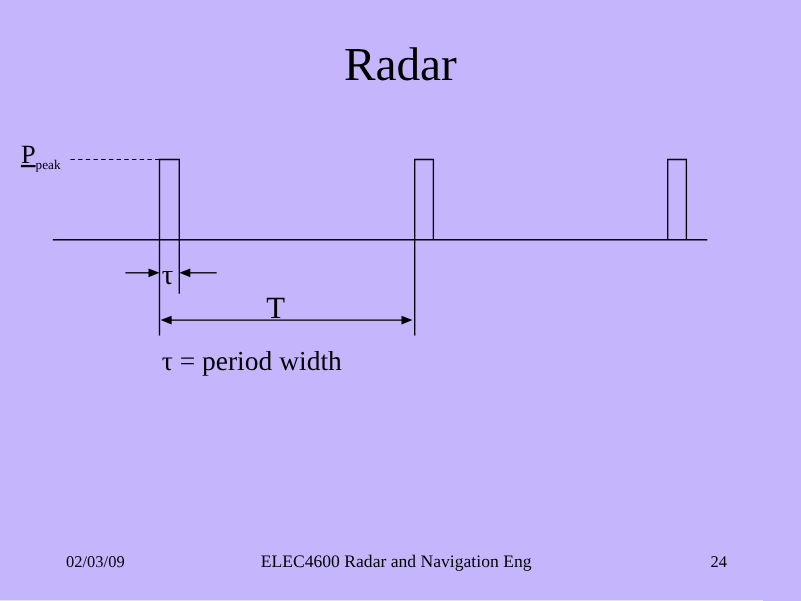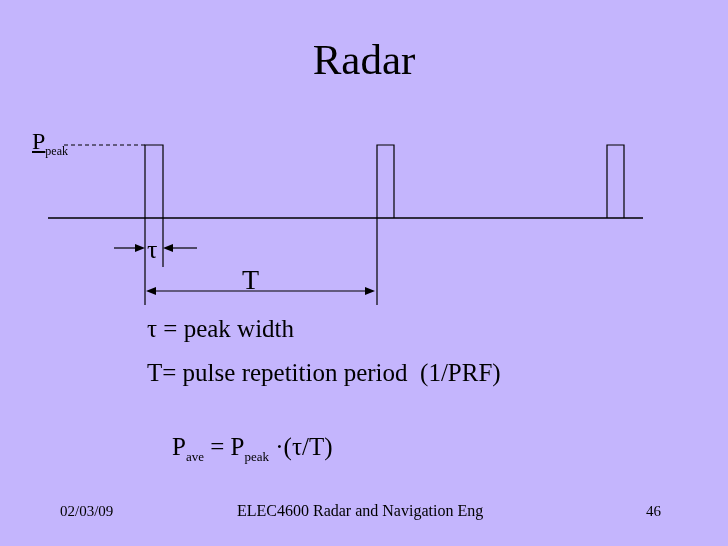--- a/index.html
+++ b/index.html
@@ -31,21 +31,21 @@
   }
   .bullet-marker {
     display: inline-block;
     width: 21px;
     font-size: 26px;
     vertical-align: 1px;
   }
   .p-peak {
     position: absolute;
     top: 129px;
-    left: 32px;
+    left: 19px;
     font-size: 24px;
     line-height: 1;
     text-decoration: underline;
   }
   .p-peak sub { font-size: 12px; line-height: 0; }
   svg.diagram { position: absolute; top: 130px; left: 0; }
   svg.diagram text { font-family: "Liberation Serif", serif; fill: #000; }
   .def-line {
     position: absolute;
     left: 147px;
@@ -115,24 +115,20 @@
     <line x1="170" y1="118" x2="197" y2="118" stroke="#000" stroke-width="1.2"></line>
     <polygon points="163,118 173,114 173,122" fill="#000"></polygon>
     <text x="147" y="128" font-size="26">τ</text>
 
     <line x1="152" y1="161" x2="369" y2="161" stroke="#000" stroke-width="1.2"></line>
     <polygon points="146,161 156,157 156,165" fill="#000"></polygon>
     <polygon points="375,161 365,157 365,165" fill="#000"></polygon>
     <text x="242" y="159" font-size="28">T</text>
   </svg>
 
-  <div class="def-line def-tau">τ = peak width</div>
-  <div class="def-line def-period">T= pulse repetition period  (1/PRF)</div>
+  <div class="def-line def-tau">τ = period width</div>
 
-  <div class="formula">
-    <span>P</span><sub>ave</sub><span> = </span><span>P</span><sub>peak</sub><span> ·(τ/T)</span>
-  </div>
 
   <div class="footer-date">02/03/09</div>
   <div class="footer-course">ELEC4600 Radar and Navigation Eng</div>
-  <div class="footer-page">46</div>
+  <div class="footer-page">24</div>
 
 </div>
 
 </body></html>

